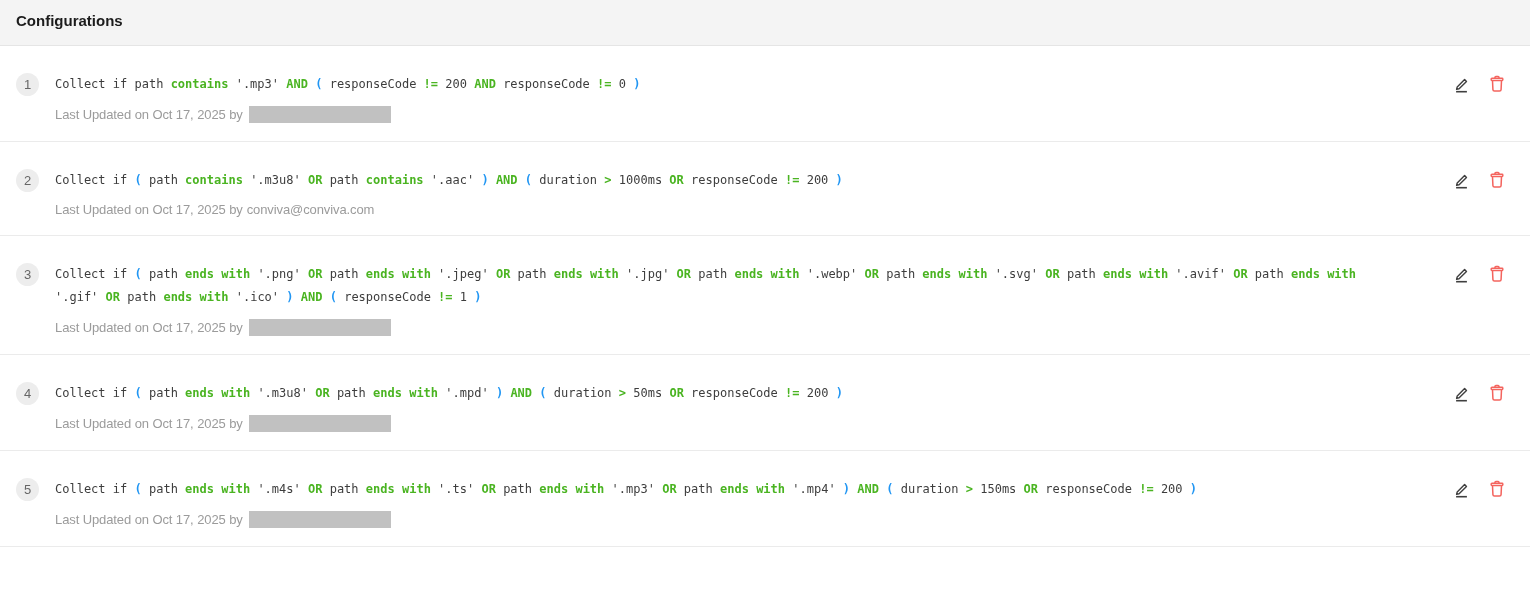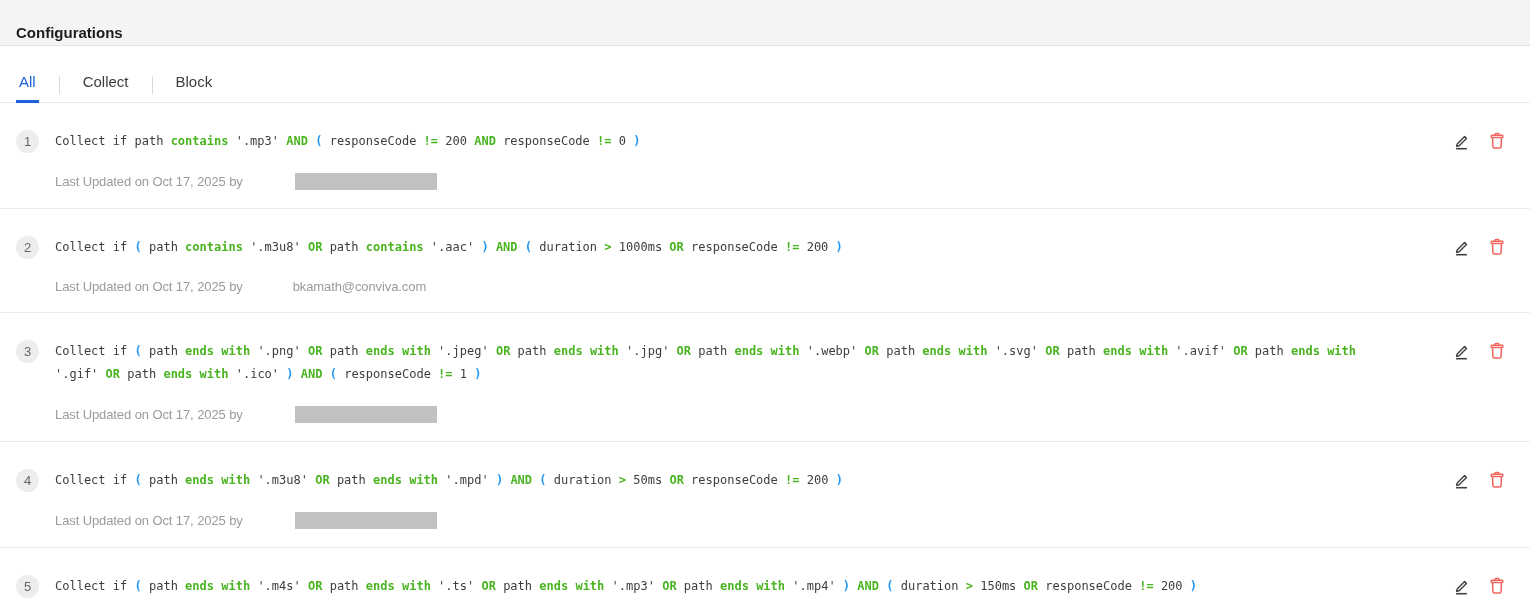--- a/index.html
+++ b/index.html
@@ -3,21 +3,21 @@
 <meta charset="utf-8">
 <style>
   * { margin:0; padding:0; box-sizing:border-box; }
   html,body { background:#fff; }
   body {
     width:1530px; height:604px; overflow:hidden; position:relative;
     font-family:"Liberation Sans", sans-serif;
   }
   .page-header {
     height:46px; background:var(--header_bg); border-bottom:1px solid var(--header_border);
-    display:flex; align-items:flex-end; padding:4px 16px;
+    display:flex; align-items:flex-start; padding:12px 16px;
   }
   .page-title {
     font-size:15px; font-weight:700; color:var(--title_text);
   }
   .tab-bar {
     display:flex; align-items:center; padding:27px 16px 0;
     border-bottom:1px solid var(--divider);
   }
   .tab {
     font-size:15px; color:var(--tab_inactive); padding:0 3px 12px;
@@ -44,22 +44,22 @@
   }
   .rule-body { flex:1 1 auto; min-width:0; }
   .code {
     font-family:"DejaVu Sans Mono", monospace;
     font-size:12px; line-height:23px; color:var(--code_text);
     max-width:1350px; white-space:normal; word-spacing:0;
   }
   .code .kw { color:var(--keyword_green); font-weight:bold; }
   .code .paren { color:var(--paren_blue); font-weight:bold; }
   .updated {
-    margin-top:20px; font-size:13px; color:var(--muted_text);
-    display:flex; align-items:center; letter-spacing:-0.1px;gap:46px;
+    margin-top:10px; font-size:13px; color:var(--muted_text);
+    display:flex; align-items:center; letter-spacing:-0.1px;
   }
   .updated .author { margin-left:4px; }
   .updated .redacted {
     display:inline-block; width:142px; height:17px;
     background:var(--redacted_gray); margin-left:6px;
   }
   .row-actions {
     position:absolute; right:25px; top:29px; display:flex; gap:19px; align-items:center;
   }
   .icon-btn {
@@ -70,31 +70,20 @@
 </style>
 </head>
 <body>
 
 <div class="page">
 
   <header class="page-header">
     <h1 class="page-title">Configurations</h1>
   </header>
 
-  <nav class="tab-bar">
-  <button class="tab active">All</button>
-
-  <div class="tab-sep"></div>
-
-  <button class="tab">Collect</button>
-
-  <div class="tab-sep"></div>
-
-  <button class="tab">Block</button>
-</nav>
 
   <div class="rules">
   <div class="rule-row">
     <div class="badge">1</div>
     <div class="rule-body">
       <div class="code"><span>Collect</span> <span>if</span> <span>path</span> <span class="kw">contains</span> <span>'.mp3'</span> <span class="kw">AND</span> <span class="paren">(</span> <span>responseCode</span> <span class="kw">!=</span> <span>200</span> <span class="kw">AND</span> <span>responseCode</span> <span class="kw">!=</span> <span>0</span> <span class="paren">)</span></div>
       <div class="updated">
         <span>Last Updated on Oct 17, 2025 by</span>
 
         <span class="redacted"></span>
@@ -116,21 +105,21 @@
       </button>
     </div>
   </div>
 
   <div class="rule-row">
     <div class="badge">2</div>
     <div class="rule-body">
       <div class="code"><span>Collect</span> <span>if</span> <span class="paren">(</span> <span>path</span> <span class="kw">contains</span> <span>'.m3u8'</span> <span class="kw">OR</span> <span>path</span> <span class="kw">contains</span> <span>'.aac'</span> <span class="paren">)</span> <span class="kw">AND</span> <span class="paren">(</span> <span>duration</span> <span class="kw">&gt;</span> <span>1000ms</span> <span class="kw">OR</span> <span>responseCode</span> <span class="kw">!=</span> <span>200</span> <span class="paren">)</span></div>
       <div class="updated">
         <span>Last Updated on Oct 17, 2025 by</span>
-        <span class="author">bkamath@conviva.com</span>
+        <span class="author">conviva@conviva.com</span>
 
       </div>
     </div>
     <div class="row-actions">
       <button class="icon-btn edit">
         <svg width="17" height="17" viewBox="0 0 17 17" fill="none" stroke="currentColor" stroke-width="1.4">
           <path d="M4.2 10.9 L11.6 3.5 L13.5 5.4 L6.1 12.8 L3.6 13.3 Z" stroke-linejoin="round"></path>
           <line x1="3.1" y1="15.7" x2="13.9" y2="15.7" stroke-width="1.6"></line>
         </svg>
       </button>

